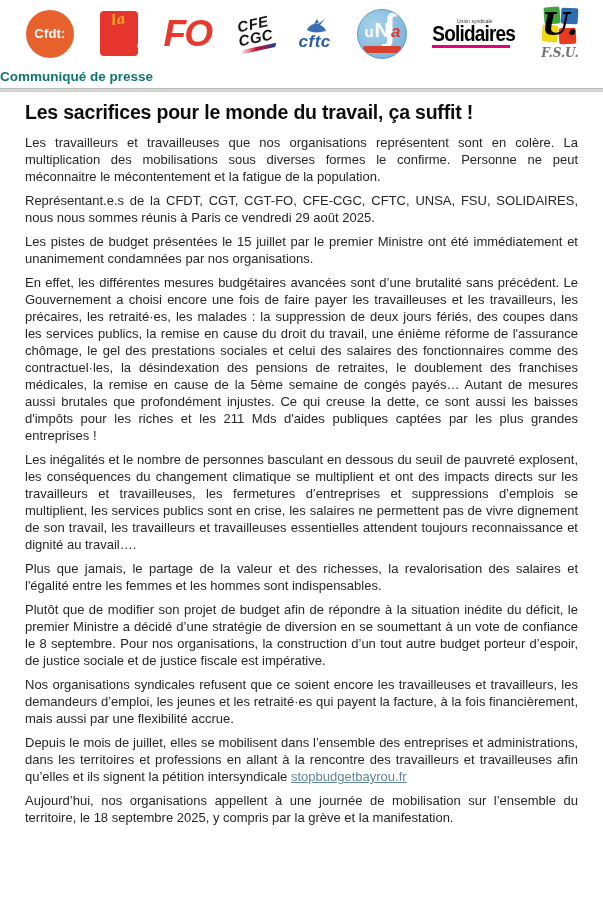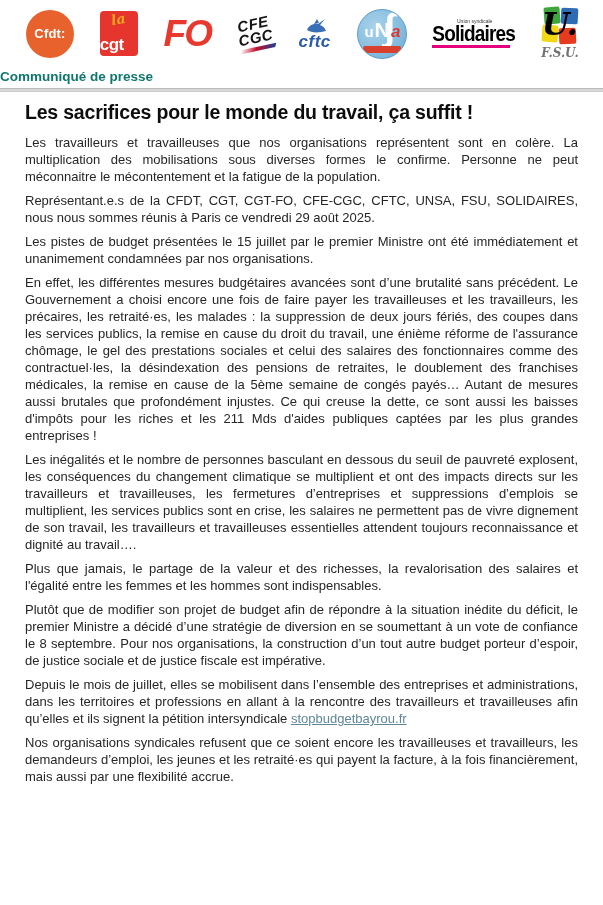--- a/index.html
+++ b/index.html
@@ -31,21 +31,21 @@
     width: 38px; height: 45px; background: #E5352C; border-radius: 4px;
     position: relative; color: #fff;
   }
   .cgt-la {
     position: absolute; top: 0px; left: 50%; transform: translateX(-55%) rotate(-10deg);
     color: #F0A31F; font-family: "DejaVu Serif", serif; font-style: italic;
     font-size: 14px; font-weight: bold;
   }
   .cgt-label {
     position: absolute; bottom: 1px; width: 100%; 
-    font-weight: bold; font-size: 17px; letter-spacing: -0.5px;
+    font-weight: bold; font-size: 17px; letter-spacing: -0.5px; padding-left: 37px;
   }
   
   .fo-label {
     font-size: 37px; font-weight: 900; font-style: italic;
     color: #E8392F; letter-spacing: -2px; line-height: 1;
   }
   
   .cfecgc { transform: rotate(-12deg); }
   .cfecgc .line {
     font-weight: 800; font-style: italic; font-size: 15px; line-height: 14px;
@@ -201,19 +201,20 @@
   <div class="article">
     <h1>Les sacrifices pour le monde du travail, ça suffit !</h1>
 
     <p>Les travailleurs et travailleuses que nos organisations représentent sont en colère. La multiplication des mobilisations sous diverses formes le confirme. Personne ne peut méconnaitre le mécontentement et la fatigue de la population.</p>
     <p>Représentant.e.s de la CFDT, CGT, CGT-FO, CFE-CGC, CFTC, UNSA, FSU, SOLIDAIRES, nous nous sommes réunis à Paris ce vendredi 29 août 2025.</p>
     <p>Les pistes de budget présentées le 15 juillet par le premier Ministre ont été immédiatement et unanimement condamnées par nos organisations.</p>
     <p>En effet, les différentes mesures budgétaires avancées sont d’une brutalité sans précédent. Le Gouvernement a choisi encore une fois de faire payer les travailleuses et les travailleurs, les précaires, les retraité·es, les malades : la suppression de deux jours fériés, des coupes dans les services publics, la remise en cause du droit du travail, une énième réforme de l'assurance chômage, le gel des prestations sociales et celui des salaires des fonctionnaires comme des contractuel·les, la désindexation des pensions de retraites, le doublement des franchises médicales, la remise en cause de la 5ème semaine de congés payés… Autant de mesures aussi brutales que profondément injustes. Ce qui creuse la dette, ce sont aussi les baisses d'impôts pour les riches et les 211 Mds d'aides publiques captées par les plus grandes entreprises !</p>
     <p>Les inégalités et le nombre de personnes basculant en dessous du seuil de pauvreté explosent, les conséquences du changement climatique se multiplient et ont des impacts directs sur les travailleurs et travailleuses, les fermetures d’entreprises et suppressions d’emplois se multiplient, les services publics sont en crise, les salaires ne permettent pas de vivre dignement de son travail, les travailleurs et travailleuses essentielles attendent toujours reconnaissance et dignité au travail….</p>
     <p>Plus que jamais, le partage de la valeur et des richesses, la revalorisation des salaires et l'égalité entre les femmes et les hommes sont indispensables.</p>
     <p>Plutôt que de modifier son projet de budget afin de répondre à la situation inédite du déficit, le premier Ministre a décidé d’une stratégie de diversion en se soumettant à un vote de confiance le 8 septembre. Pour nos organisations, la construction d’un tout autre budget porteur d’espoir, de justice sociale et de justice fiscale est impérative.</p>
+    <p>Nos organisations syndicales refusent que ce soient encore les travailleuses et travailleurs, les demandeurs d’emploi, les jeunes et les retraité·es qui payent la facture, à la fois financièrement, mais aussi par une flexibilité accrue.</p>
     <p>
       <span>Depuis le mois de juillet, elles se mobilisent dans l’ensemble des entreprises et administrations, dans les territoires et professions en allant à la rencontre des travailleurs et travailleuses afin qu’elles et ils signent la pétition intersyndicale </span><a href="#">stopbudgetbayrou.fr</a>
     </p>
-    <p>Nos organisations syndicales refusent que ce soient encore les travailleuses et travailleurs, les demandeurs d’emploi, les jeunes et les retraité·es qui payent la facture, à la fois financièrement, mais aussi par une flexibilité accrue.</p>
+    <p>Aujourd’hui, nos organisations appellent à une journée de mobilisation sur l’ensemble du territoire, le 18 septembre 2025, y compris par la grève et la manifestation.</p>
   </div>
 
 </div>
 
 </body></html>

